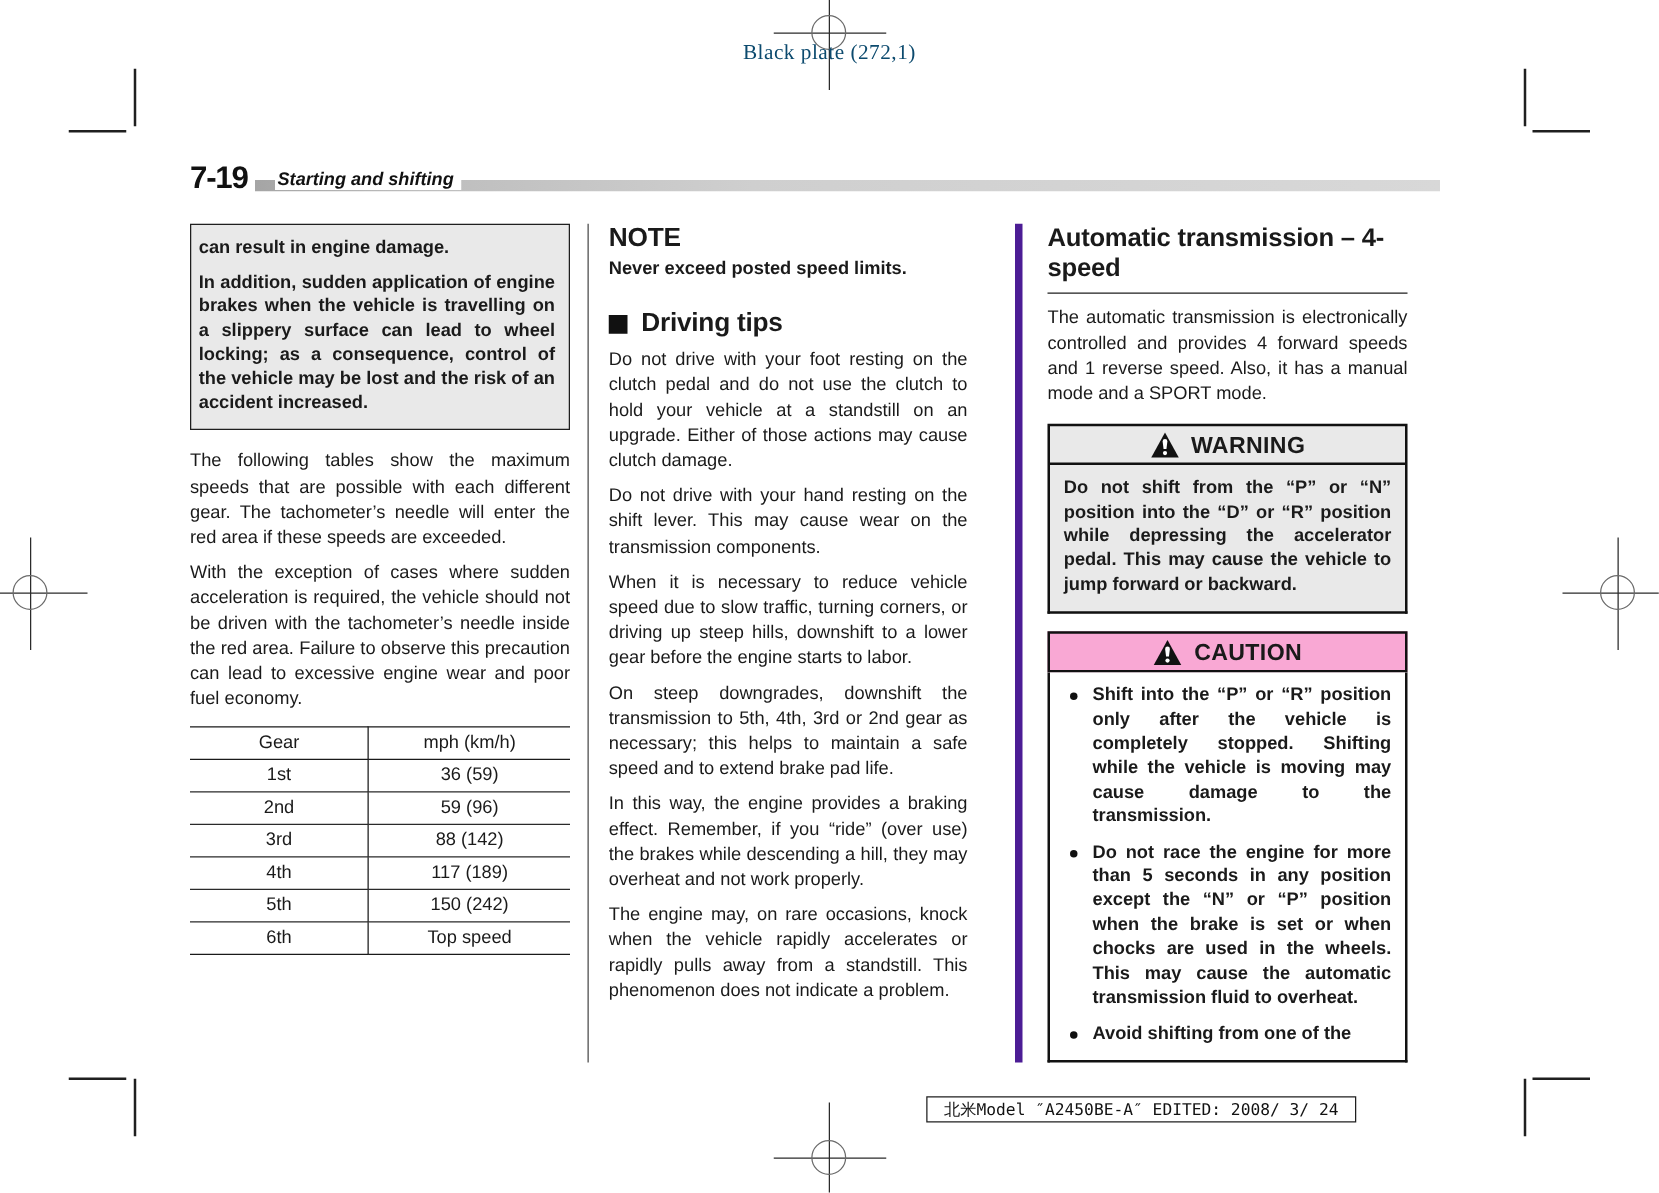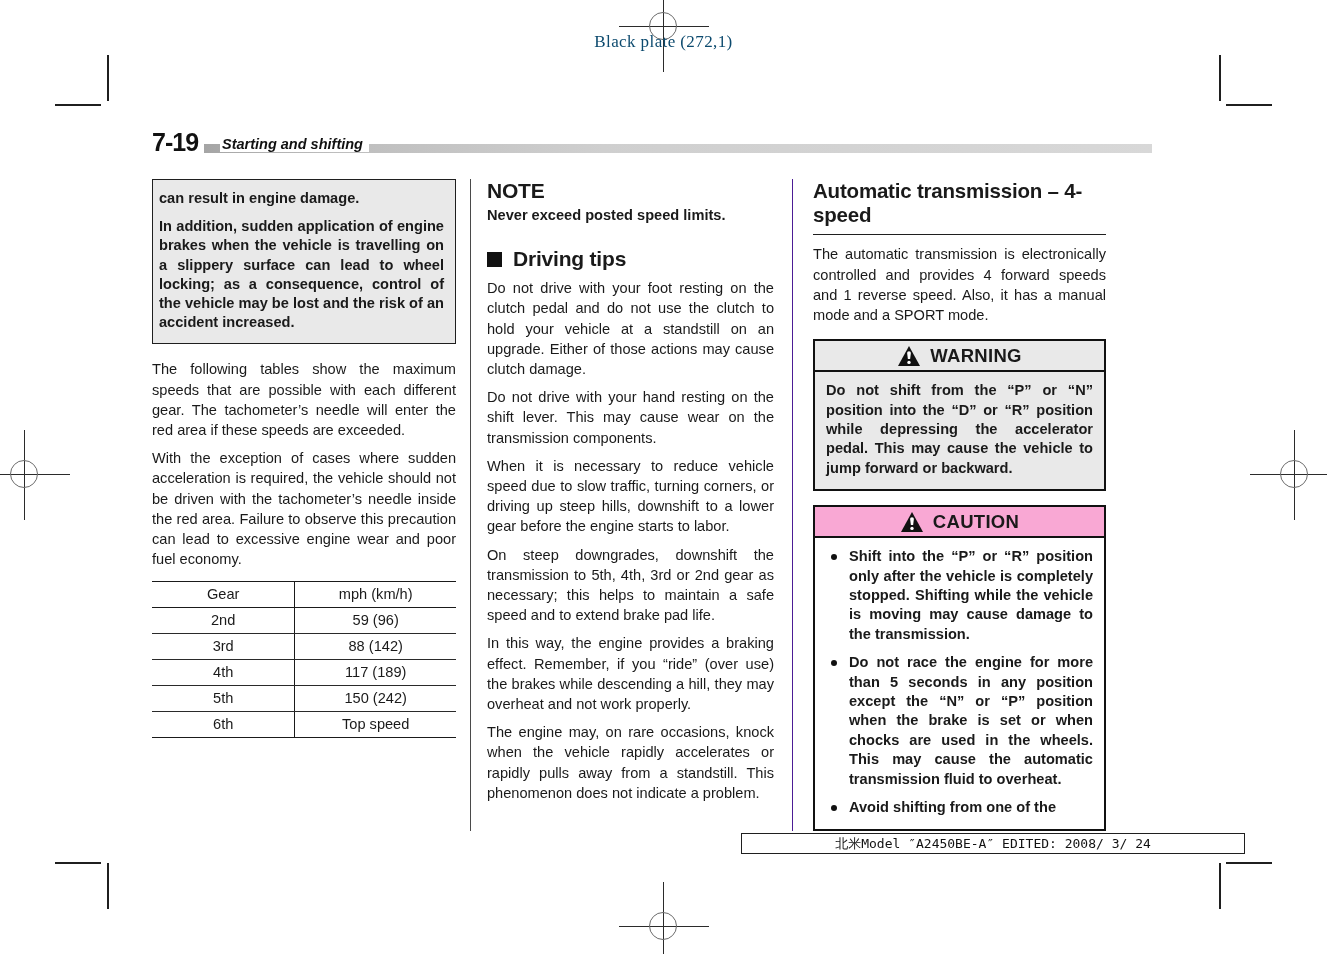--- a/index.html
+++ b/index.html
@@ -110,22 +110,22 @@
   }
   .col-1 { padding-right: 10px; }
   .col-2 {
     padding-left: 16px;
     padding-right: 10px;
     border-left: 1px solid #4a4a4a;
     margin-left: 4px;
   }
   .col-3 {
     padding-left: 20px;
-    border-left: 1px solid #4c1d95;
-    margin-left: 8px;
+    border-left: 6px solid #4c1d95;
+    margin-left: 28px;
   }
 
   p {
     margin: 0 0 8px 0;
     font-size: 14.6px;
     line-height: 1.385;
     text-align: justify;
     text-justify: inter-word;
     hyphens: none;
   }
@@ -259,22 +259,22 @@
     left: 5px; top: 7px;
     width: 6px; height: 6px;
     background: #111;
     border-radius: 50%;
   }
 
   
   .footer-stamp {
     position: absolute;
     left: 741px;
-    top: 833px;
-    width: 504px;
+    top: 877px;
+    width: 344px;
     height: 21px;
     border: 1px solid #1f1f1f;
     display: flex;
     align-items: center;
     justify-content: center;
     font-family: "DejaVu Sans Mono", monospace;
     font-size: 13px;
     letter-spacing: 0px;
     color: #111;
     background: #fff;
@@ -338,20 +338,24 @@
 
       <table class="gear">
         <thead>
           <tr>
             <th class="cgear">Gear</th>
             <th>mph (km/h)</th>
           </tr>
         </thead>
         <tbody>
           <tr>
+            <td class="cgear">1st</td>
+            <td>36 (59)</td>
+          </tr>
+          <tr>
             <td class="cgear">2nd</td>
             <td>59 (96)</td>
           </tr>
           <tr>
             <td class="cgear">3rd</td>
             <td>88 (142)</td>
           </tr>
           <tr>
             <td class="cgear">4th</td>
             <td>117 (189)</td>

